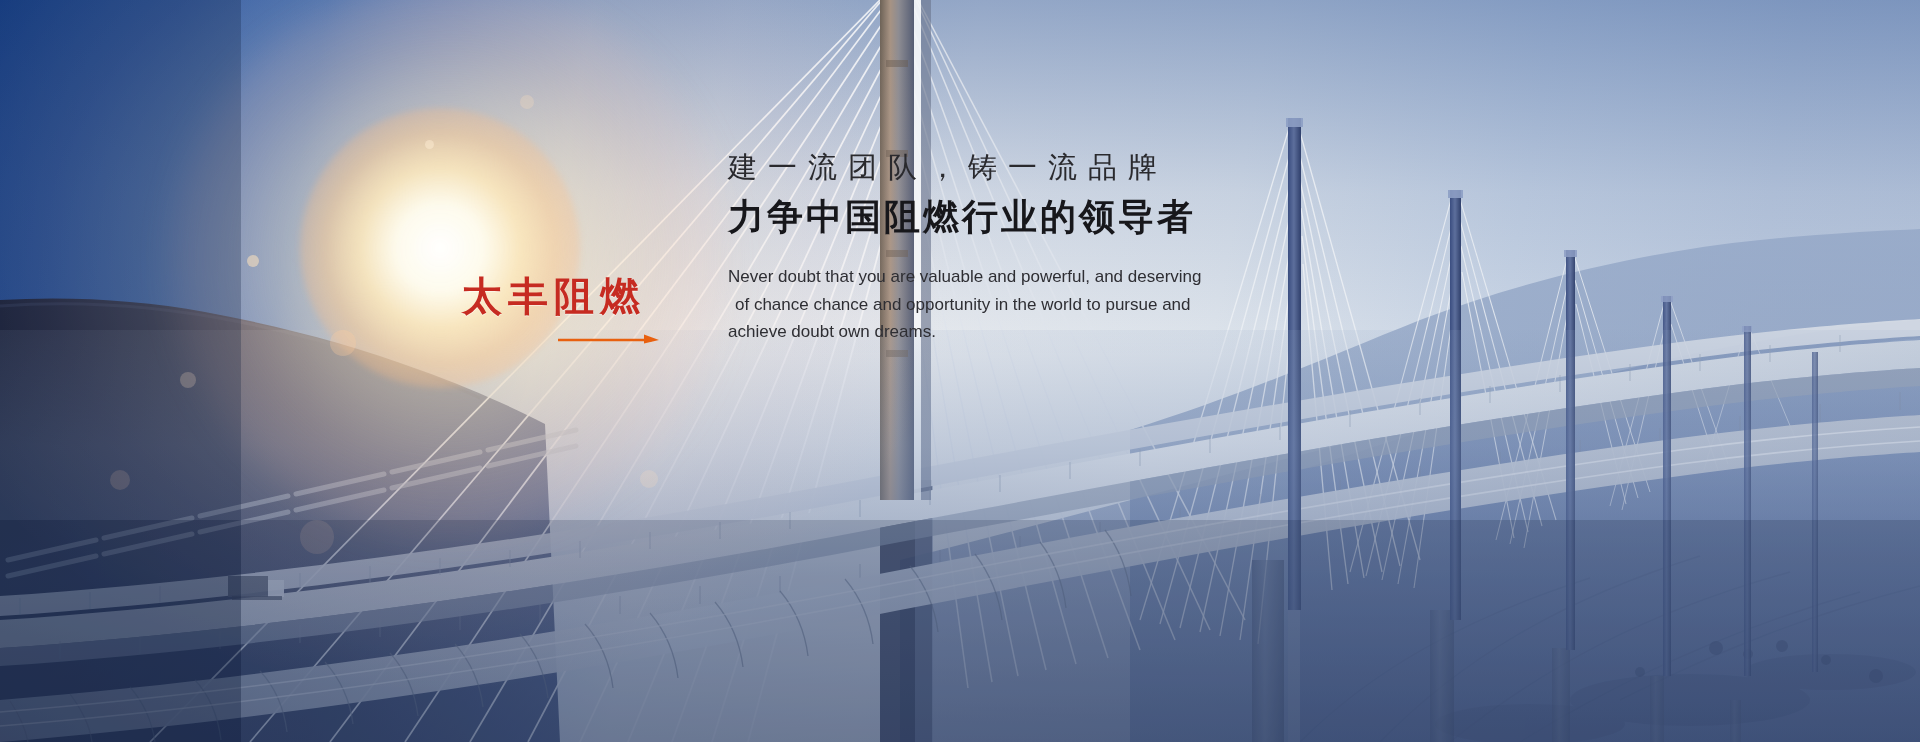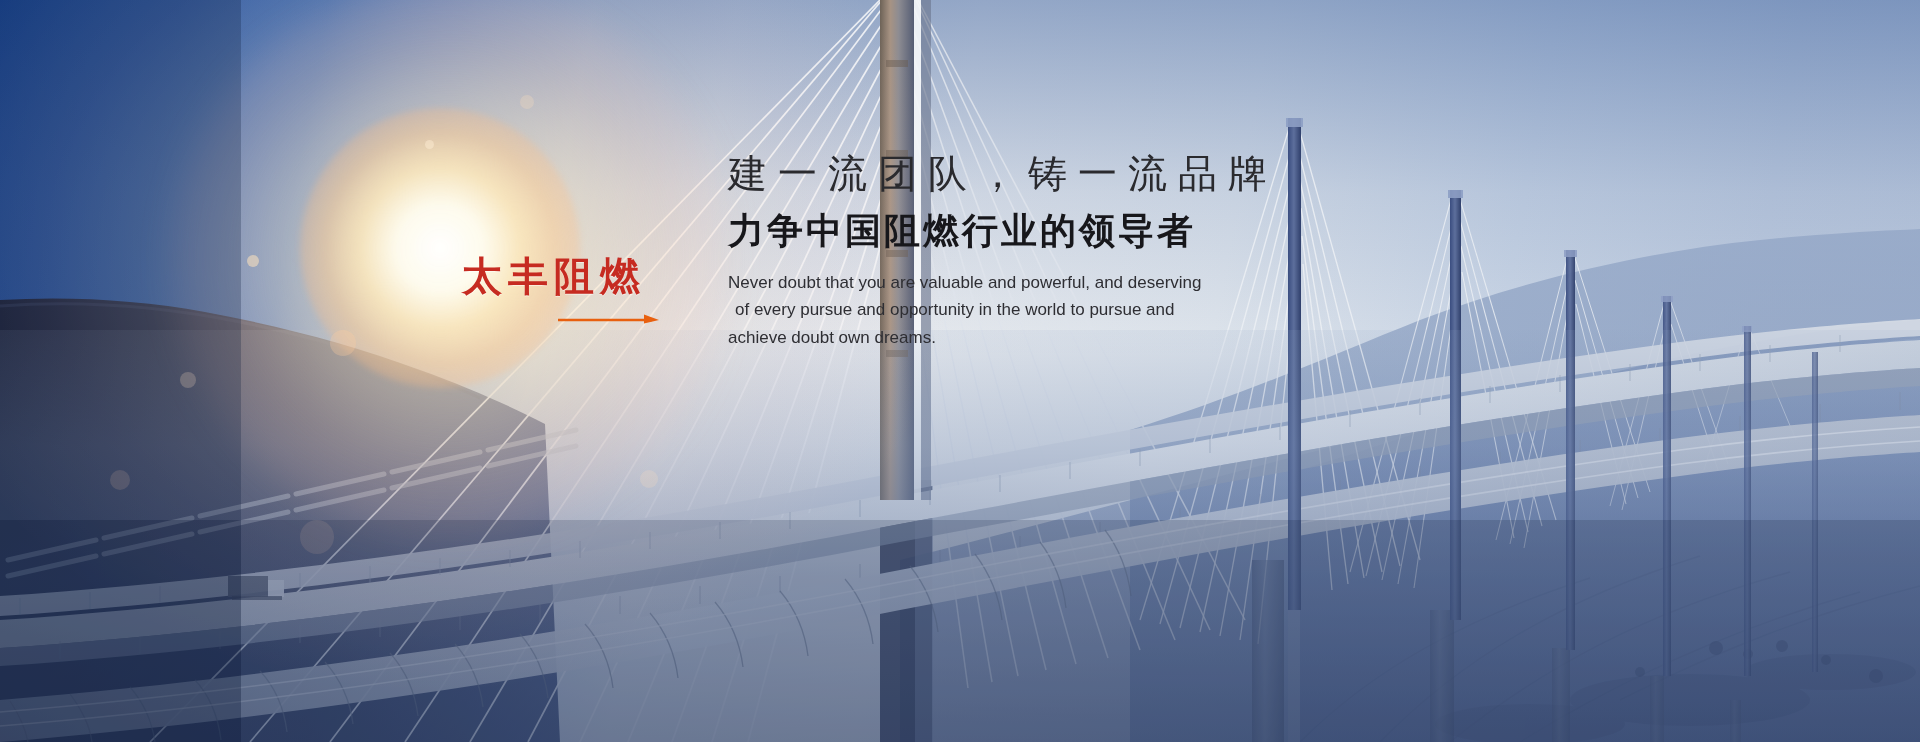--- a/index.html
+++ b/index.html
@@ -92,41 +92,41 @@
     background:rgba(10,22,52,.17);
   }
   .panel-bottom-left{
     position:absolute;left:0;top:520px;width:241px;height:222px;
     background:rgba(10,22,52,.10);
   }
 
   
   .content{position:absolute;left:0;top:0;width:1920px;height:742px;}
 
-  .logo-wrap{position:absolute;left:462px;top:256px;width:220px;}
+  .logo-wrap{position:absolute;left:462px;top:276px;width:220px;}
   .logo-text{
     font-family:"DejaVu Sans","Liberation Sans",sans-serif;
     font-size:40px;font-weight:700;color:#c62b21;letter-spacing:6px;
     line-height:1;white-space:nowrap;
     text-shadow:0 1px 0 rgba(255,255,255,.5);
   }
   .logo-arrow{position:absolute;left:96px;top:56px;width:110px;height:14px;}
 
   .headline-block{position:absolute;left:728px;top:148px;width:1000px;}
   .head-1{
     font-family:"DejaVu Sans","Liberation Sans",sans-serif;
-    font-size:39px;color:#2a2a2e;letter-spacing:11px;font-weight:400;
+    font-size:29px;color:#2a2a2e;letter-spacing:11px;font-weight:400;
     line-height:1.35;white-space:nowrap;
   }
   .head-2{
     font-family:"DejaVu Sans","Liberation Sans",sans-serif;
     font-size:36px;color:#17171b;letter-spacing:3px;font-weight:700;
     line-height:1.45;margin-top:4px;white-space:nowrap;
   }
-  .sub-block{margin-top:12px;}
+  .sub-block{margin-top:20px;}
   .sub-line{
     font-family:"Liberation Sans","DejaVu Sans",sans-serif;
     font-size:17px;color:#2e2e33;line-height:1.62;font-weight:400;
     white-space:nowrap;
   }
   .sub-line.indent{padding-left:7px;}
 </style>
 </head>
 <body>
 
@@ -465,19 +465,19 @@
         <path d="M0 8 L94 8" stroke="#e8600f" stroke-width="2.4" fill="none"></path>
         <path d="M86 2.5 L101 8 L86 11.5 Z" fill="#e8600f"></path>
       </svg>
     </div>
 
     <div class="headline-block">
       <div class="head-1">建一流团队，铸一流品牌</div>
       <div class="head-2">力争中国阻燃行业的领导者</div>
       <div class="sub-block">
         <div class="sub-line">Never doubt that you are valuable and powerful, and deserving</div>
-        <div class="sub-line indent">of every pursue and opportunity in the world to pursue and</div>
+        <div class="sub-line indent">of chance chance and opportunity in the world to pursue and</div>
         <div class="sub-line">achieve doubt own dreams.</div>
       </div>
     </div>
 
   </div>
 </div>
 
 </body></html>

